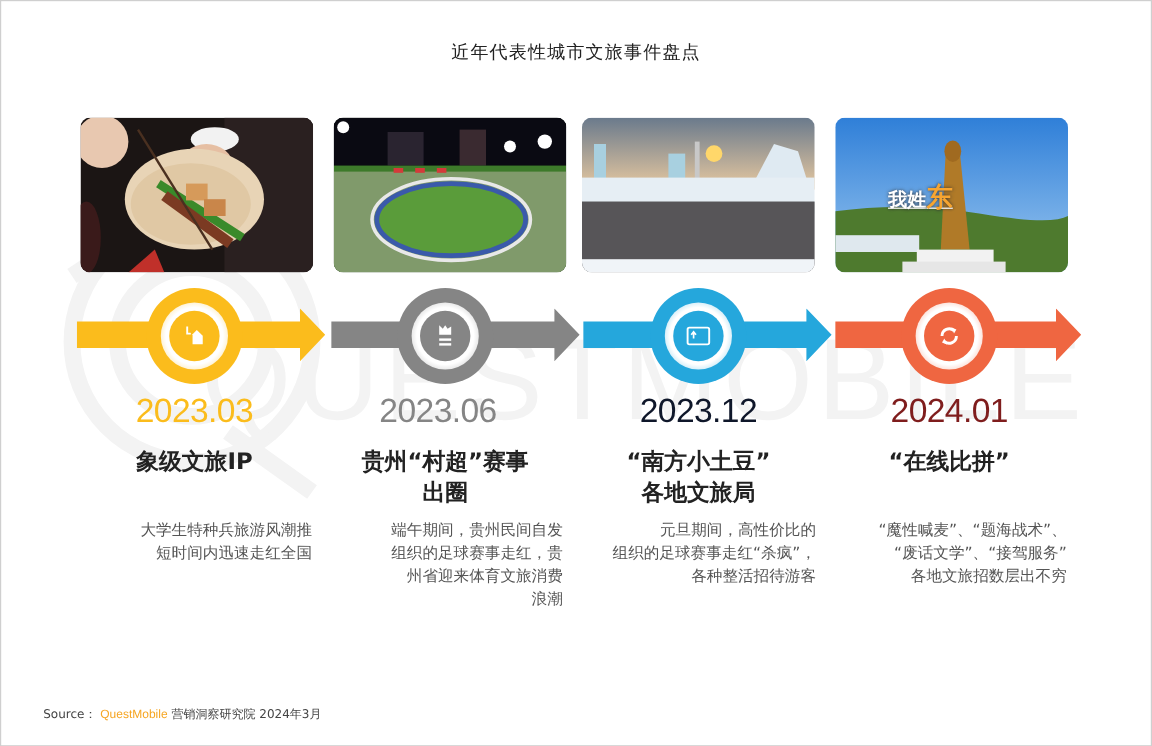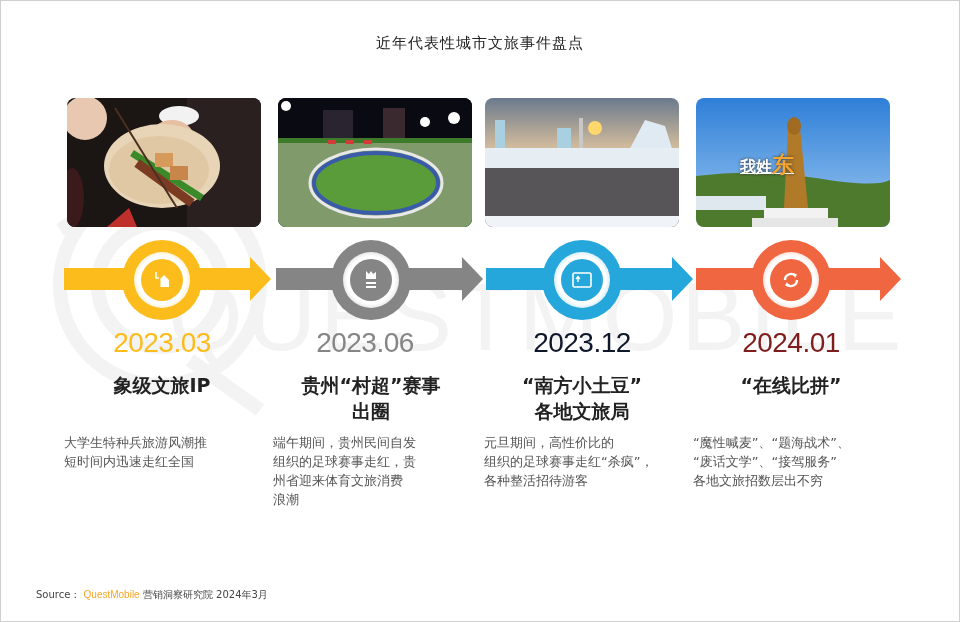--- a/index.html
+++ b/index.html
@@ -43,21 +43,21 @@
   .node .inner svg { width: 24px; height: 24px; }
   .date {
     position: absolute; top: 327px; width: 210px; text-align: center;
     font-family: "Liberation Sans", sans-serif; font-size: 28px; font-weight: 400; letter-spacing: -0.5px;
   }
   .headline {
     position: absolute; top: 372px; width: 210px; text-align: center;
     font-size: 19px; line-height: 26px; color: #222; font-weight: 700;
   }
   .desc {
-    position: absolute; top: 433px; width: 196px; text-align: left;
+    position: absolute; top: 433px; width: 196px; text-align: right;
     font-size: 13px; line-height: 19px; color: #555;
   }
   .source {
     position: absolute; left: 36px; top: 588px; font-size: 10px; color: #444; white-space: nowrap;
   }
   .source .brand { color: #f6a623; font-family: "Liberation Sans", sans-serif; }
 </style>
 </head>
 <body>
 

